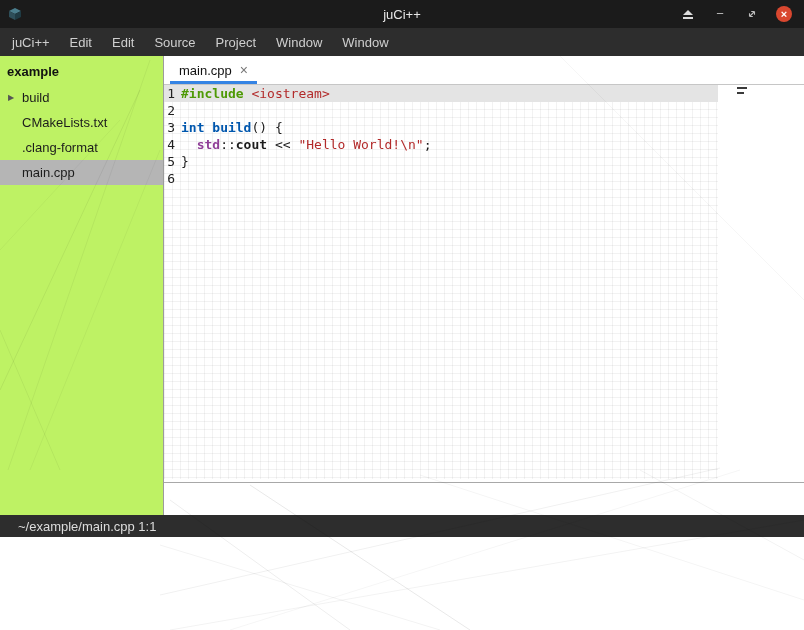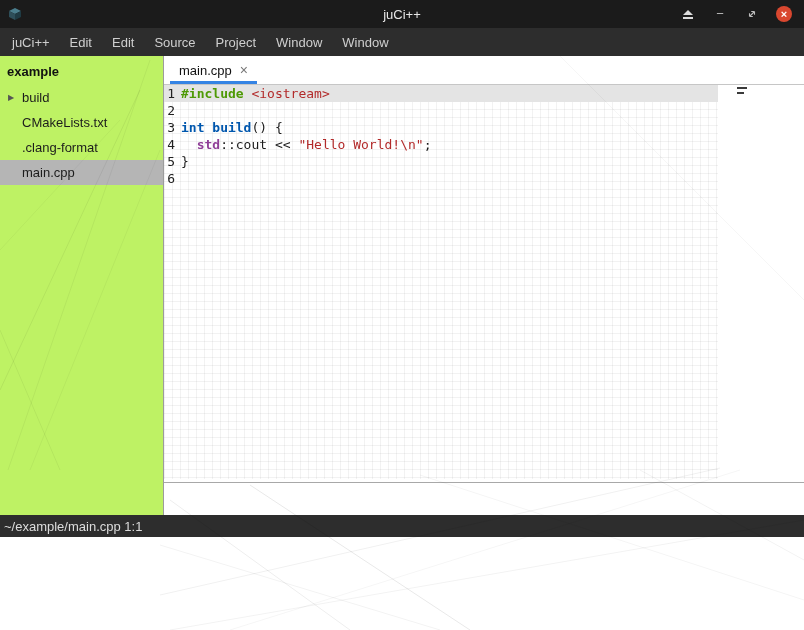--- a/index.html
+++ b/index.html
@@ -72,31 +72,31 @@
     font-family:"DejaVu Sans Mono",monospace;font-size:13px;color:var(--text,#1a1a1a);}
   .code-line.hl{background:var(--line_highlight,#e4e4e4);}
   .ln{flex:none;width:11px;text-align:right;color:#222;}
   .code{white-space:pre;padding-left:6px;}
   .tok-preprocessor{color:var(--syntax_preprocessor,#4e9a06);font-weight:bold;}
   .tok-string{color:var(--syntax_string,#b22a2a);}
   .tok-keyword{color:var(--syntax_keyword,#0057ae);font-weight:bold;}
   .tok-function{color:var(--syntax_function,#0057ae);font-weight:bold;}
   .tok-namespace{color:var(--syntax_namespace,#8f3f97);font-weight:bold;}
   .tok-plain{color:var(--text,#1a1a1a);}
-  .tok-plain-bold{color:var(--text,#1a1a1a);font-weight:normal;}
+  .tok-plain-bold{color:var(--text,#1a1a1a);font-weight:bold;}
   .overview-marks{position:absolute;right:57px;top:2px;display:flex;flex-direction:column;gap:3px;align-items:flex-start;}
   .overview-marks i{display:block;height:2px;background:#3a3a3a;}
   .overview-marks i:nth-child(1){width:10px;}
   .overview-marks i:nth-child(2){width:7px;}
 
   
   .bottom-pane{flex:1;background:#fff;}
   .statusbar{
     height:22px;flex:none;background:var(--statusbar_bg,#2d2d2d);
-    display:flex;align-items:center;padding:0 4px;font-size:13px;color:#dcdcdc;
+    display:flex;align-items:center;padding:0 18px;font-size:13px;color:#dcdcdc;
   }
 
   
   .artifacts{position:absolute;inset:0;z-index:50;pointer-events:none;}
 </style>
 </head>
 <body>
 
 <div class="window">
 

